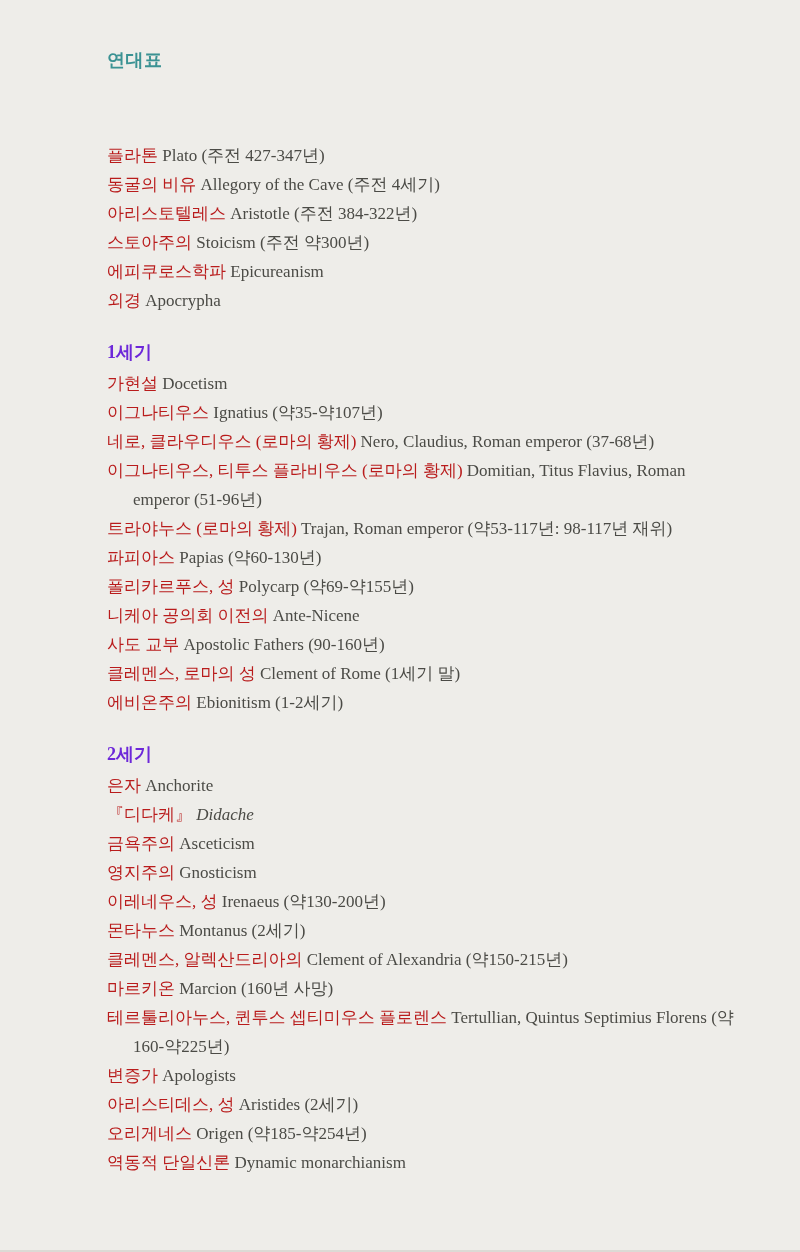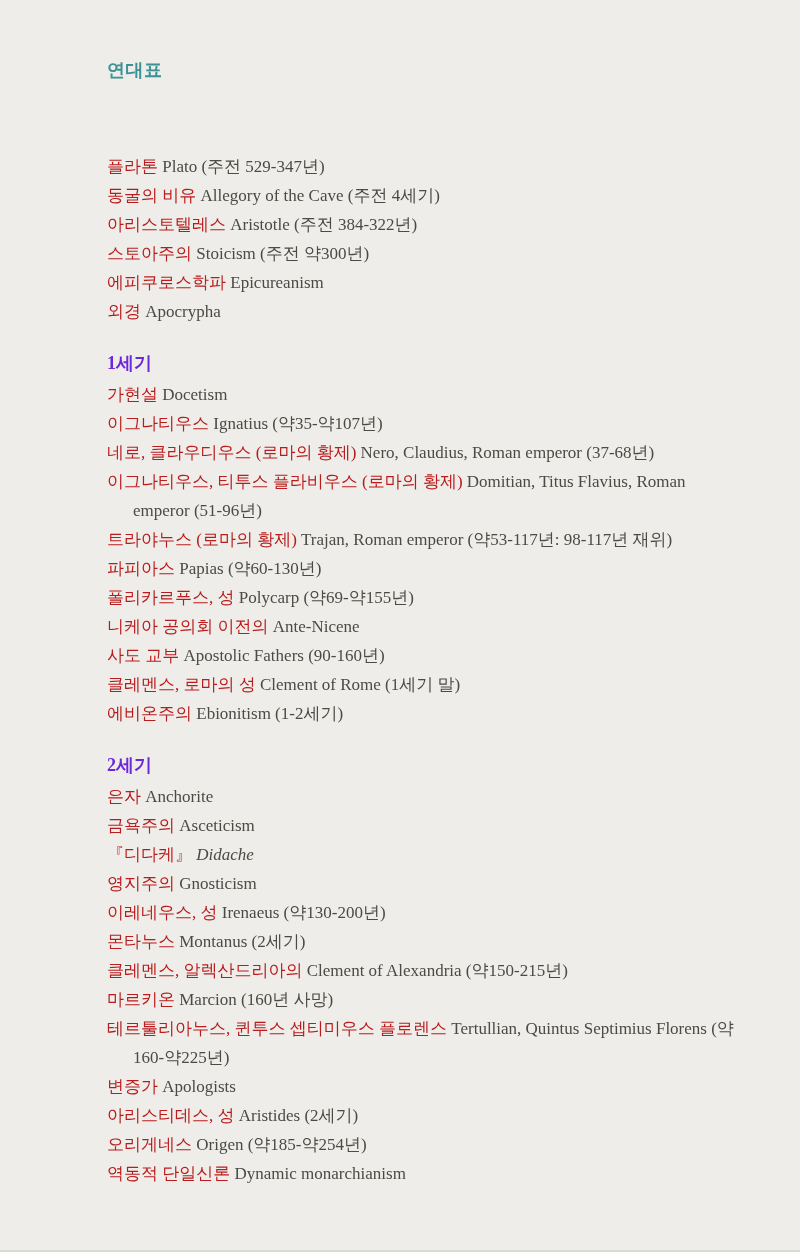--- a/index.html
+++ b/index.html
@@ -11,27 +11,27 @@
     height: 1252px;
     background: #EEEDE9;
     position: relative;
     overflow: hidden;
     font-family: "Liberation Serif", "DejaVu Serif", serif;
   }
   .page {
     padding: 50px 60px 0 107px;
   }
   .title {
-    font-family: Liberation Mono, monospace;
+    font-family: Liberation Sans, sans-serif;
     font-size: 18px;
     line-height: 20px;
     font-weight: bold;
     color: #3B9293;
     letter-spacing: 0.5px;
-    margin: 11px 0 71px 0;
+    margin: 0 0 71px 0;
   }
   .content {
     max-width: 636px;
   }
   .section-heading {
     font-size: 18px;
     line-height: 29px;
     font-weight: bold;
     color: #6d28d9;
     margin: 23px 0 2px 0;
@@ -58,42 +58,42 @@
     height: 2px;
     background: #DCDAD5;
   }
 </style>
 </head>
 <body>
 
 <div class="page">
   <h1 class="title">연대표</h1>
   <div class="content">
-      <p class="item"><span class="ko">플라톤</span> <span class="en">Plato (주전 529-347년)</span></p>
+      <p class="item"><span class="ko">플라톤</span> <span class="en">Plato (주전 427-347년)</span></p>
       <p class="item"><span class="ko">동굴의 비유</span> <span class="en">Allegory of the Cave (주전 4세기)</span></p>
       <p class="item"><span class="ko">아리스토텔레스</span> <span class="en">Aristotle (주전 384-322년)</span></p>
       <p class="item"><span class="ko">스토아주의</span> <span class="en">Stoicism (주전 약300년)</span></p>
       <p class="item"><span class="ko">에피쿠로스학파</span> <span class="en">Epicureanism</span></p>
       <p class="item"><span class="ko">외경</span> <span class="en">Apocrypha</span></p>
       <h2 class="section-heading">1세기</h2>
       <p class="item"><span class="ko">가현설</span> <span class="en">Docetism</span></p>
       <p class="item"><span class="ko">이그나티우스</span> <span class="en">Ignatius (약35-약107년)</span></p>
       <p class="item"><span class="ko">네로, 클라우디우스 (로마의 황제)</span> <span class="en">Nero, Claudius, Roman emperor (37-68년)</span></p>
       <p class="item"><span class="ko">이그나티우스, 티투스 플라비우스 (로마의 황제)</span> <span class="en">Domitian, Titus Flavius, Roman emperor (51-96년)</span></p>
       <p class="item"><span class="ko">트라야누스 (로마의 황제)</span> <span class="en">Trajan, Roman emperor (약53-117년: 98-117년 재위)</span></p>
       <p class="item"><span class="ko">파피아스</span> <span class="en">Papias (약60-130년)</span></p>
       <p class="item"><span class="ko">폴리카르푸스, 성</span> <span class="en">Polycarp (약69-약155년)</span></p>
       <p class="item"><span class="ko">니케아 공의회 이전의</span> <span class="en">Ante-Nicene</span></p>
       <p class="item"><span class="ko">사도 교부</span> <span class="en">Apostolic Fathers (90-160년)</span></p>
       <p class="item"><span class="ko">클레멘스, 로마의 성</span> <span class="en">Clement of Rome (1세기 말)</span></p>
       <p class="item"><span class="ko">에비온주의</span> <span class="en">Ebionitism (1-2세기)</span></p>
       <h2 class="section-heading">2세기</h2>
       <p class="item"><span class="ko">은자</span> <span class="en">Anchorite</span></p>
+      <p class="item"><span class="ko">『디다케』</span> <span class="en en-italic">Didache</span></p>
       <p class="item"><span class="ko">금욕주의</span> <span class="en">Asceticism</span></p>
-      <p class="item"><span class="ko">『디다케』</span> <span class="en en-italic">Didache</span></p>
       <p class="item"><span class="ko">영지주의</span> <span class="en">Gnosticism</span></p>
       <p class="item"><span class="ko">이레네우스, 성</span> <span class="en">Irenaeus (약130-200년)</span></p>
       <p class="item"><span class="ko">몬타누스</span> <span class="en">Montanus (2세기)</span></p>
       <p class="item"><span class="ko">클레멘스, 알렉산드리아의</span> <span class="en">Clement of Alexandria (약150-215년)</span></p>
       <p class="item"><span class="ko">마르키온</span> <span class="en">Marcion (160년 사망)</span></p>
       <p class="item"><span class="ko">테르툴리아누스, 퀸투스 셉티미우스 플로렌스</span> <span class="en">Tertullian, Quintus Septimius Florens (약160-약225년)</span></p>
       <p class="item"><span class="ko">변증가</span> <span class="en">Apologists</span></p>
       <p class="item"><span class="ko">아리스티데스, 성</span> <span class="en">Aristides (2세기)</span></p>
       <p class="item"><span class="ko">오리게네스</span> <span class="en">Origen (약185-약254년)</span></p>
       <p class="item"><span class="ko">역동적 단일신론</span> <span class="en">Dynamic monarchianism</span></p>

